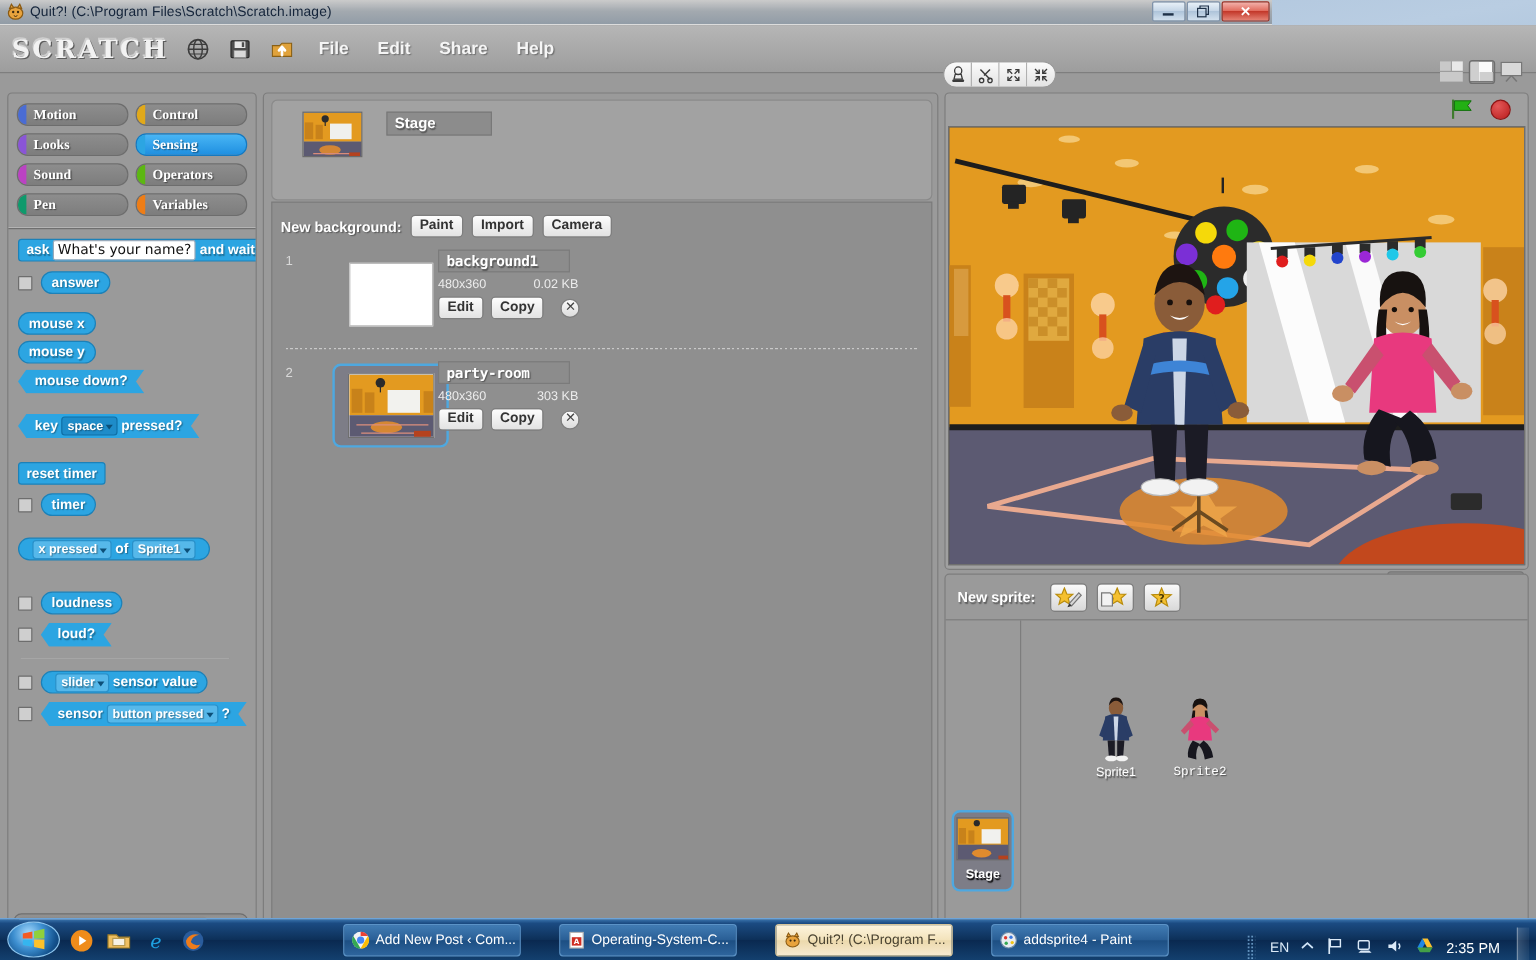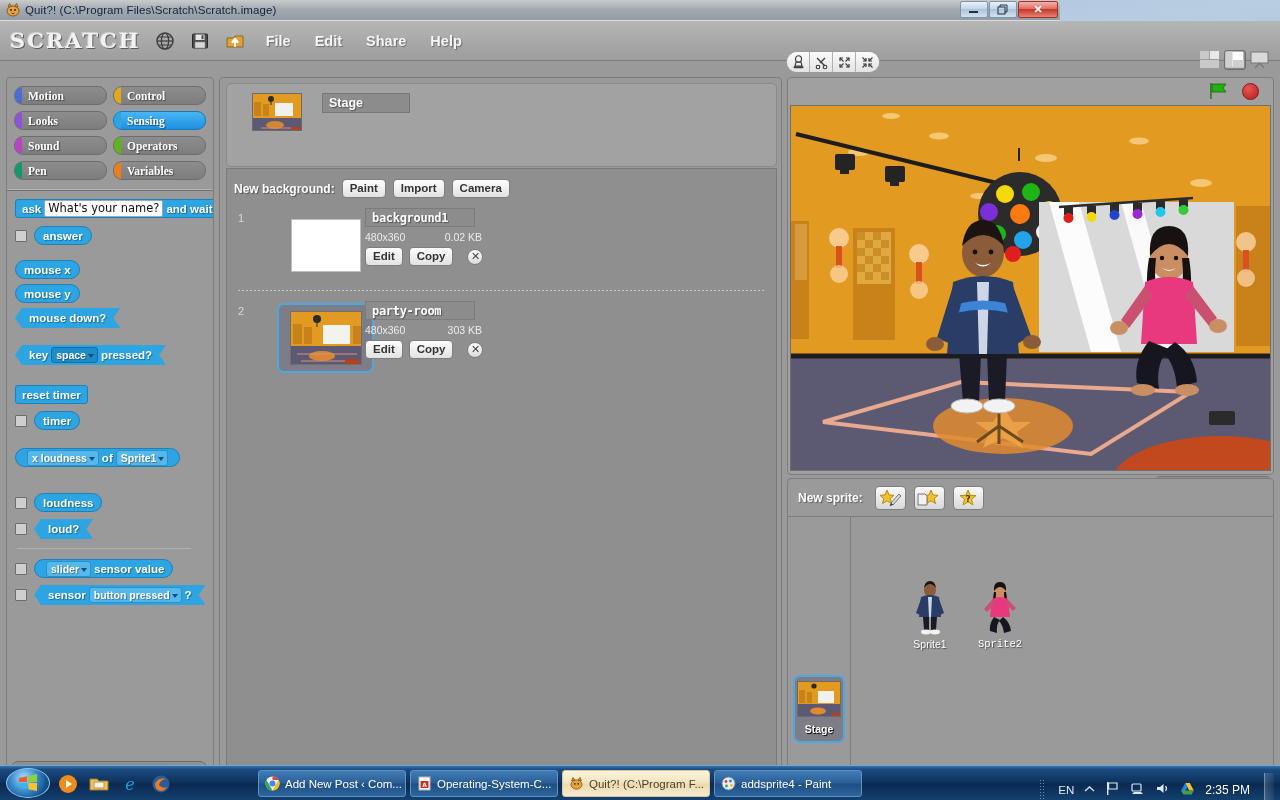--- a/index.html
+++ b/index.html
@@ -298,21 +298,21 @@
     display:flex; align-items:center; justify-content:center;
   }
   #quicklaunch { position:absolute; left:58px; top:0; height:35px; display:flex; align-items:center; gap:11px; }
   .ql { width:20px; height:20px; }
   #tasks { position:absolute; left:258px; top:4px; display:flex; gap:4px; }
   .task {
     height:27px; min-width:148px; max-width:148px; border-radius:3px;
     background:linear-gradient(to bottom,#417cb4,#2a5f96 48%,#1d4f83 52%,#2e659d);
     border:1px solid #5b93c7;
     display:flex; align-items:center; gap:5px; padding:0 6px;
-    color:#fff; font-size:11.5px; overflow:hidden; white-space:nowrap;
+    color:#fff; font-size:11.5px; overflow:hidden; white-space:nowrap;margin-left:28px;
   }
   .task.active {
     background:linear-gradient(to bottom,#fdf4dd,#f3e3bc 48%,#ecd9ac 52%,#f7ead0);
     border-color:#d8c69a; color:#4a4331;
   }
   .task .ticon { width:15px; height:15px; flex:0 0 auto; }
   #tray {
     position:absolute; right:0; top:0; height:47px; display:flex; align-items:center; gap:10px;
     padding-right:6px; color:#dbe9f7; font-size:11.5px;
   }
@@ -533,21 +533,21 @@
         </div>
         <div class="row" style="margin-top:7px">
           <span class="chk"></span>
           <div class="blk round">
             <span>timer</span>
           </div>
         </div>
 
         <div class="row" style="margin-top:18px">
           <div class="blk round">
-            <span class="drop light">x loudness</span>
+            <span class="drop light">x pressed</span>
             <span>of</span>
             <span class="drop light">Sprite1</span>
           </div>
         </div>
 
         <div class="row" style="margin-top:26px">
           <span class="chk"></span>
           <div class="blk round">
             <span>loudness</span>
           </div>

